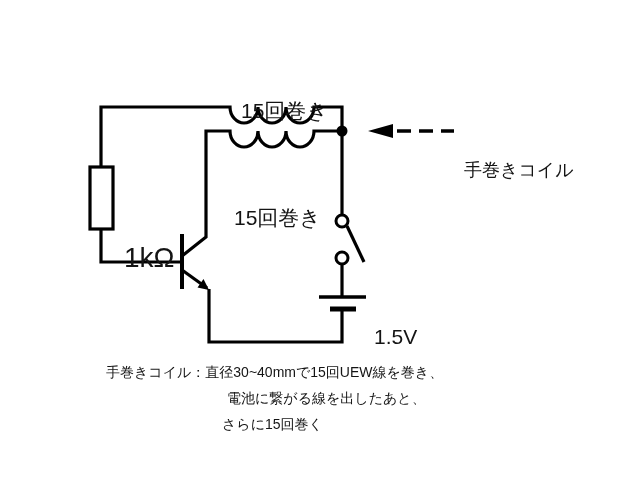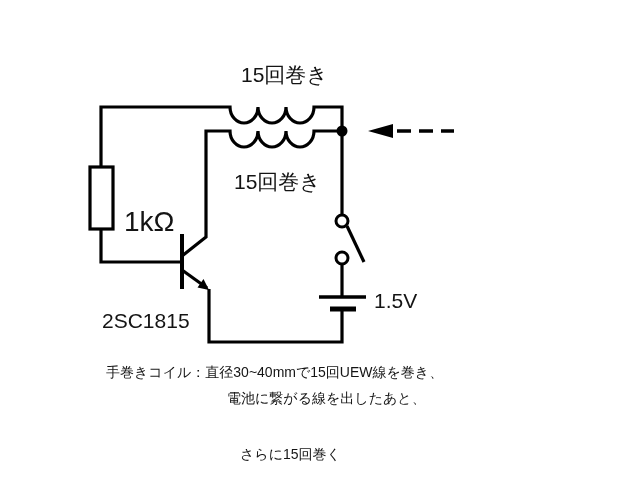--- a/index.html
+++ b/index.html
@@ -7,31 +7,32 @@
     width:640px;height:480px;overflow:hidden;
     background:#ffffff;
     font-family:"Liberation Sans","DejaVu Sans",sans-serif;
     color:#000;
   }
   .stage{position:relative;width:640px;height:480px;background:#fff;}
   .stage svg{position:absolute;left:0;top:0;}
   .lbl{
     position:absolute;white-space:nowrap;color:#141414;
     font-family:"Liberation Sans","DejaVu Sans",sans-serif;
+    margin-top:36px;
   }
   .lbl-coil1      {left:241px;top:61px; font-size:21px;}
   .lbl-coil2      {left:234px;top:168px;font-size:21px;}
   .lbl-resistor   {left:124px;top:206px;font-size:28px;}
   .lbl-transistor {left:102px;top:309px;font-size:21px;}
   .lbl-battery    {left:374px;top:289px;font-size:21px;}
   .lbl-arrow      {left:464px;top:122px;font-size:18px;}
   .note{position:absolute;font-size:14px;color:#141414;white-space:nowrap;}
   .note-1{left:106px;top:364px;}
   .note-2{left:227px;top:390px;font-family:Liberation Mono, monospace;}
-  .note-3{left:240px;top:416px;margin-top:30px;}
+  .note-3{left:222px;top:416px;}
 </style>
 </head>
 <body>
 
 <div class="stage">
 
   <svg width="640" height="480" viewBox="0 0 640 480">
 
     <path d="M101,168 L101,107 L230,107
              A14,16 0 0 0 258,107
@@ -79,24 +80,24 @@
       <line x1="397" y1="131" x2="454" y2="131" stroke="#000" stroke-width="3.5" stroke-dasharray="14 8"></line>
     </g>
   </svg>
 
   <div class="lbl lbl-coil1">15回巻き</div>
 
   <div class="lbl lbl-coil2">15回巻き</div>
 
   <div class="lbl lbl-resistor">1kΩ</div>
 
-  <div class="lbl lbl-transistor">2SC1815</div>
 
   <div class="lbl lbl-battery">1.5V</div>
 
+  <div class="lbl lbl-arrow">手巻きコイル</div>
 
   <div>
     <div class="note note-1">手巻きコイル：直径30~40mmで15回UEW線を巻き、</div>
     <div class="note note-2">電池に繋がる線を出したあと、</div>
     <div class="note note-3">さらに15回巻く</div>
   </div>
 
 </div>
 
 </body></html>

